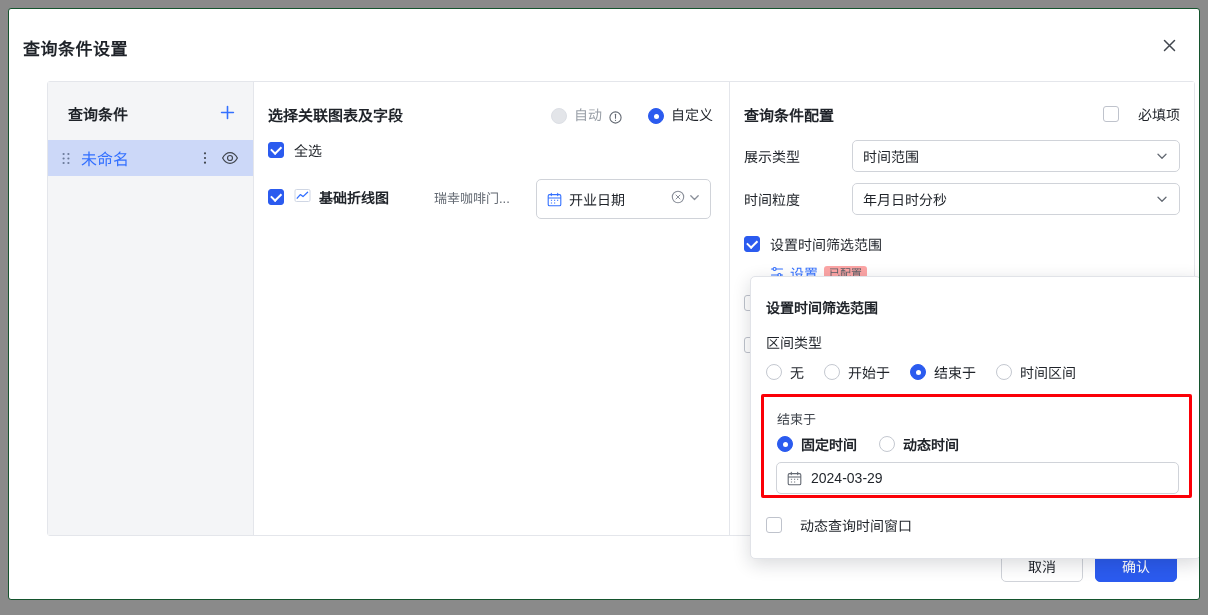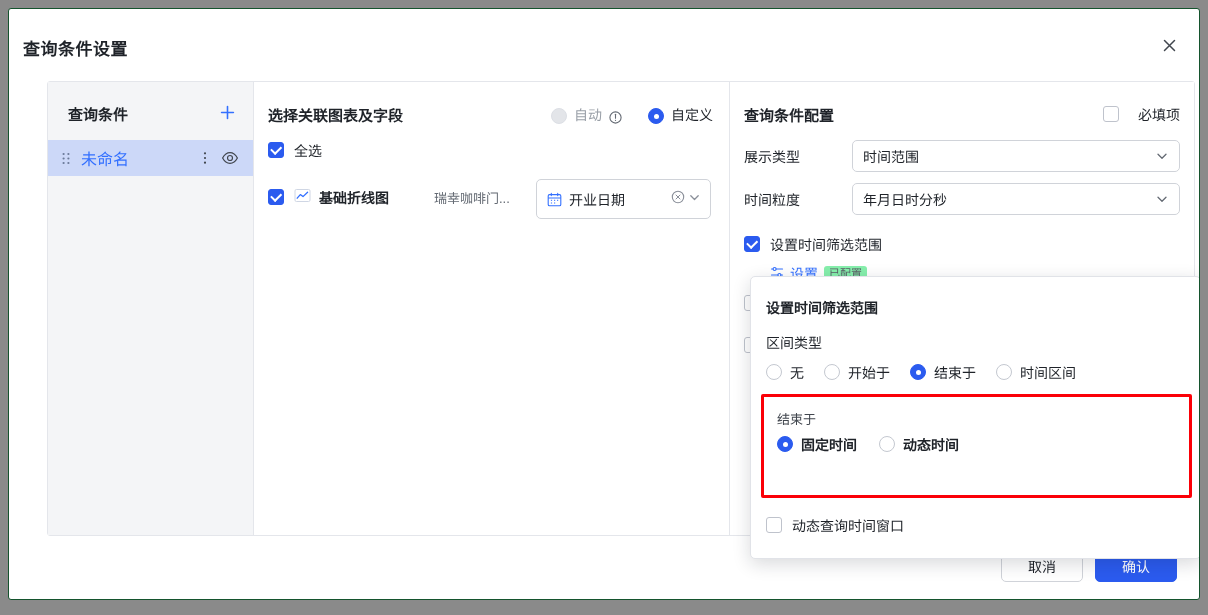--- a/index.html
+++ b/index.html
@@ -223,21 +223,21 @@
   .setting-link-row {
     position: absolute;
     left: 40px;
     display: flex; align-items: center; gap: 6px;
   }
   .setting-link {
     font-size: 14px; color: #3370ff; cursor: pointer;
     display: flex; align-items: center; gap: 6px;
   }
   .badge-cfg {
-    background: #86efac;
+    background: #fca5a5;
     color: #5a6067;
     font-size: 11px;
     padding: 2px 5px;
     border-radius: 3px;
     line-height: 1;
   }
 
   
   .cb {
     width: 16px; height: 16px;
@@ -320,21 +320,21 @@
     border: 1px solid #d0d3d9;
     border-radius: 5px;
     display: flex; align-items: center;
     background: #fff; cursor: text;
   }
   .date-input .cal { margin-left: 10px; color: #646a73; display: flex; }
   .date-input .val { margin-left: 9px; font-size: 14px; color: #1f2329; }
 
   .pp-bottom-cb {
     position: absolute; left: 15px; top: 238px;
-    display: flex; align-items: center; gap: 10px;
+    display: flex; align-items: center; gap: 18px;
     font-size: 14px; color: #1f2329; cursor: pointer;
   }
 
   
   .ghost-cb { position: absolute; left: 14px; }
 
   
   .footer {
     position: absolute;
     left: 0; right: 0; bottom: 0; height: 62px;
@@ -564,20 +564,31 @@
       <div class="hl-radios">
         <span class="ro">
           <span class="rd checked"></span>
           <span>固定时间</span>
         </span>
         <span class="ro">
           <span class="rd"></span>
           <span>动态时间</span>
         </span>
       </div>
+      <div class="date-input">
+        <span class="cal">
+          <svg width="15" height="15" viewBox="0 0 15 15" fill="none" stroke="currentColor" stroke-width="1.1">
+            <rect x="1.2" y="2.6" width="12.6" height="11.2" rx="1.3"></rect>
+            <path d="M1.2 6 H13.8"></path>
+            <path d="M4.3 1.3 V3.6 M10.7 1.3 V3.6" stroke-linecap="round"></path>
+            <path d="M3.9 8.3 H5.1 M7 8.3 H8.2 M10 8.3 H11.2 M3.9 11 H5.1 M7 11 H8.2" stroke-width="0.9"></path>
+          </svg>
+        </span>
+        <span class="val">2024-03-29</span>
+      </div>
     </div>
 
     <div class="pp-bottom-cb">
       <span class="cb"></span>
       <span>动态查询时间窗口</span>
     </div>
   </div>
 
   <div class="footer">
     <div class="footer-inner">

